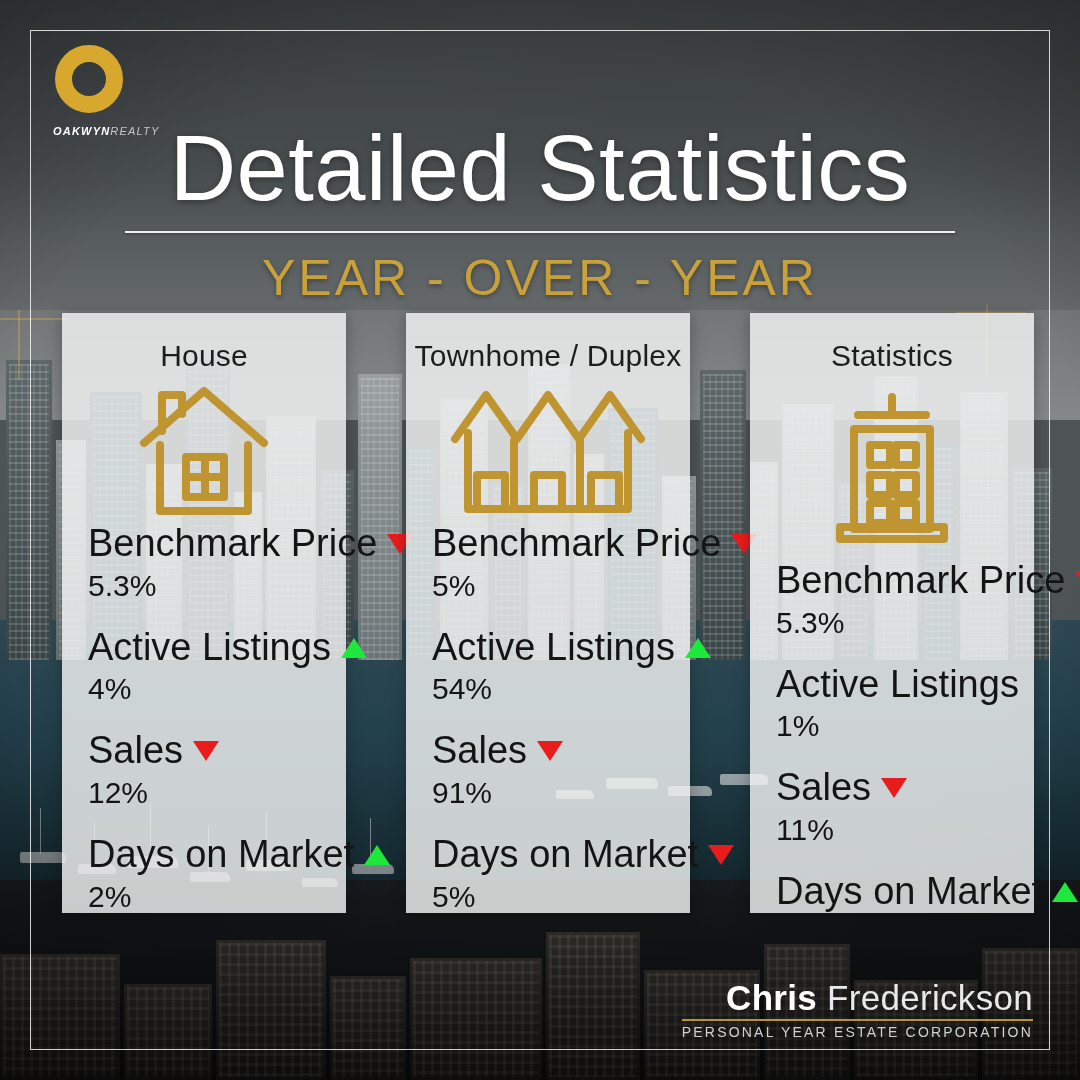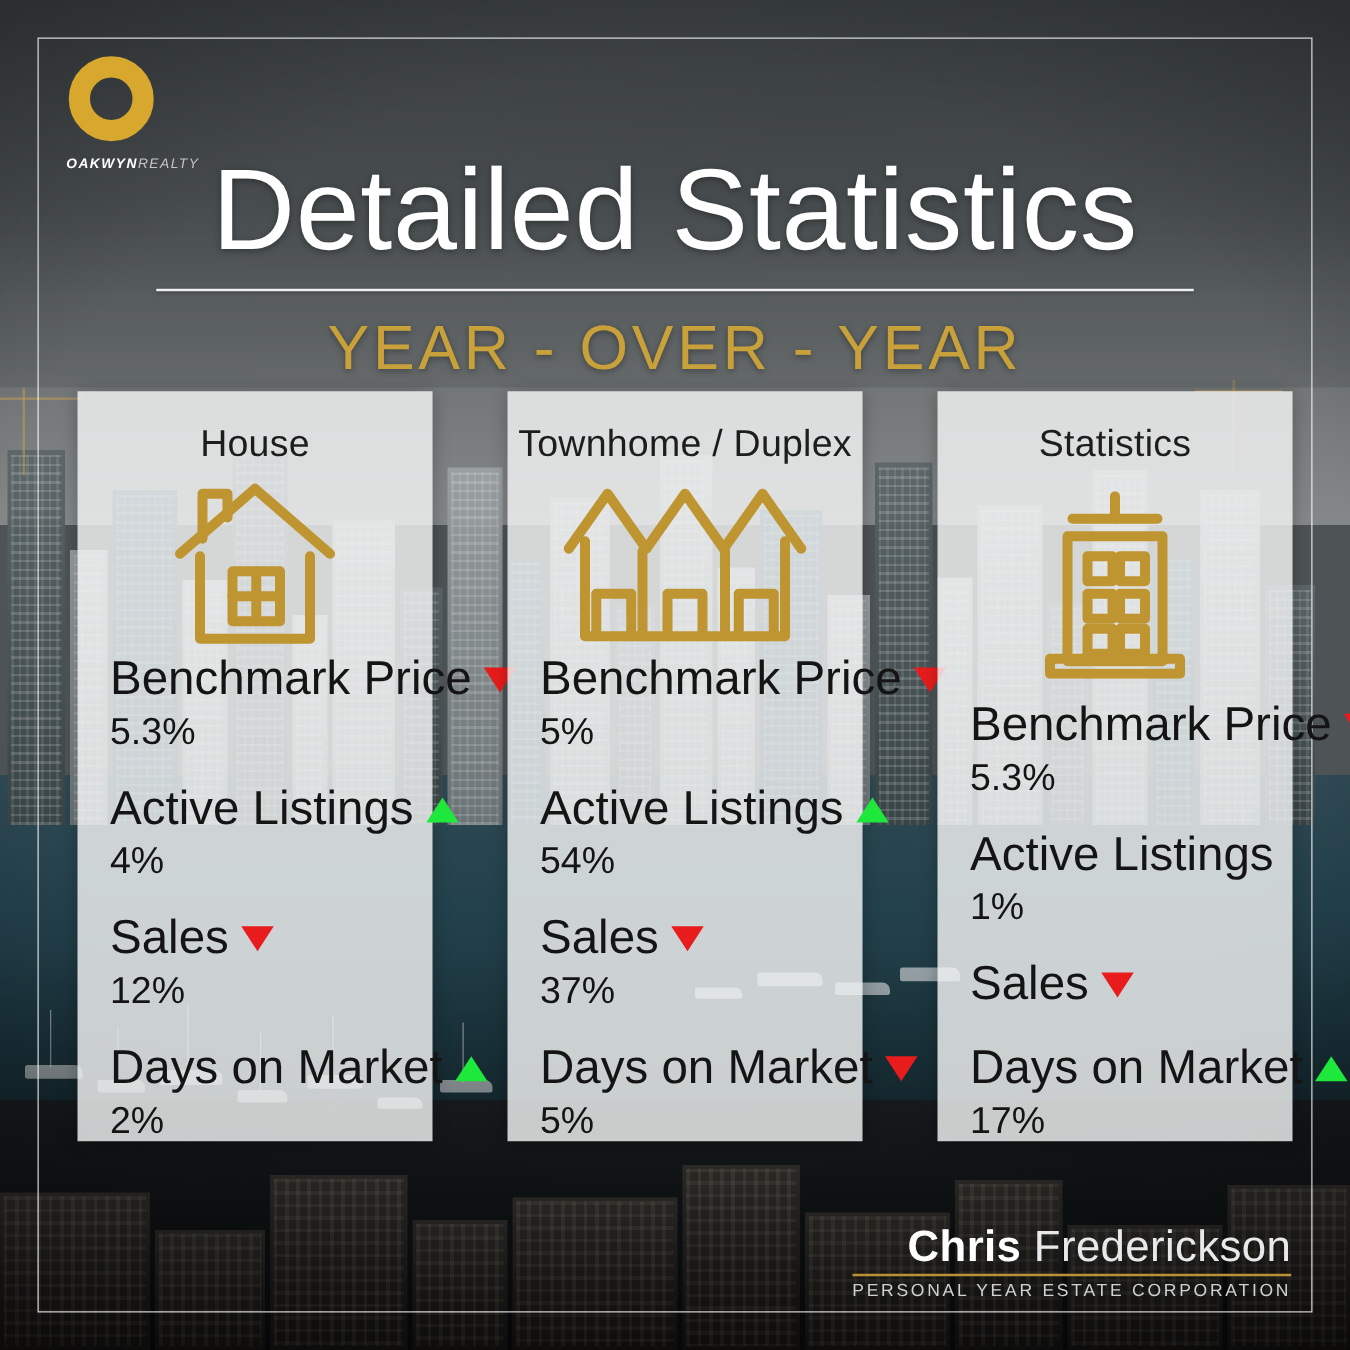--- a/index.html
+++ b/index.html
@@ -286,21 +286,21 @@
           <span>Active Listings</span>
           <span class="arrow up"></span>
         </div>
         <div class="stat-value">54%</div>
       </div>
       <div class="stat">
         <div class="stat-label">
           <span>Sales</span>
           <span class="arrow down"></span>
         </div>
-        <div class="stat-value">37%</div>
+        <div class="stat-value">91%</div>
       </div>
       <div class="stat">
         <div class="stat-label">
           <span>Days on Market</span>
           <span class="arrow down"></span>
         </div>
         <div class="stat-value">5%</div>
       </div>
     </div>
   </div>
@@ -334,27 +334,27 @@
           <span>Active Listings</span>
 
         </div>
         <div class="stat-value">1%</div>
       </div>
       <div class="stat">
         <div class="stat-label">
           <span>Sales</span>
           <span class="arrow down"></span>
         </div>
+        <div class="stat-value">11%</div>
       </div>
       <div class="stat">
         <div class="stat-label">
           <span>Days on Market</span>
           <span class="arrow up"></span>
         </div>
-        <div class="stat-value">17%</div>
       </div>
     </div>
   </div>
 
 </div>
 
 <div id="signature">
   <div id="sig-name">
     <span class="first">Chris</span>
     <span class="last">Frederickson</span>

